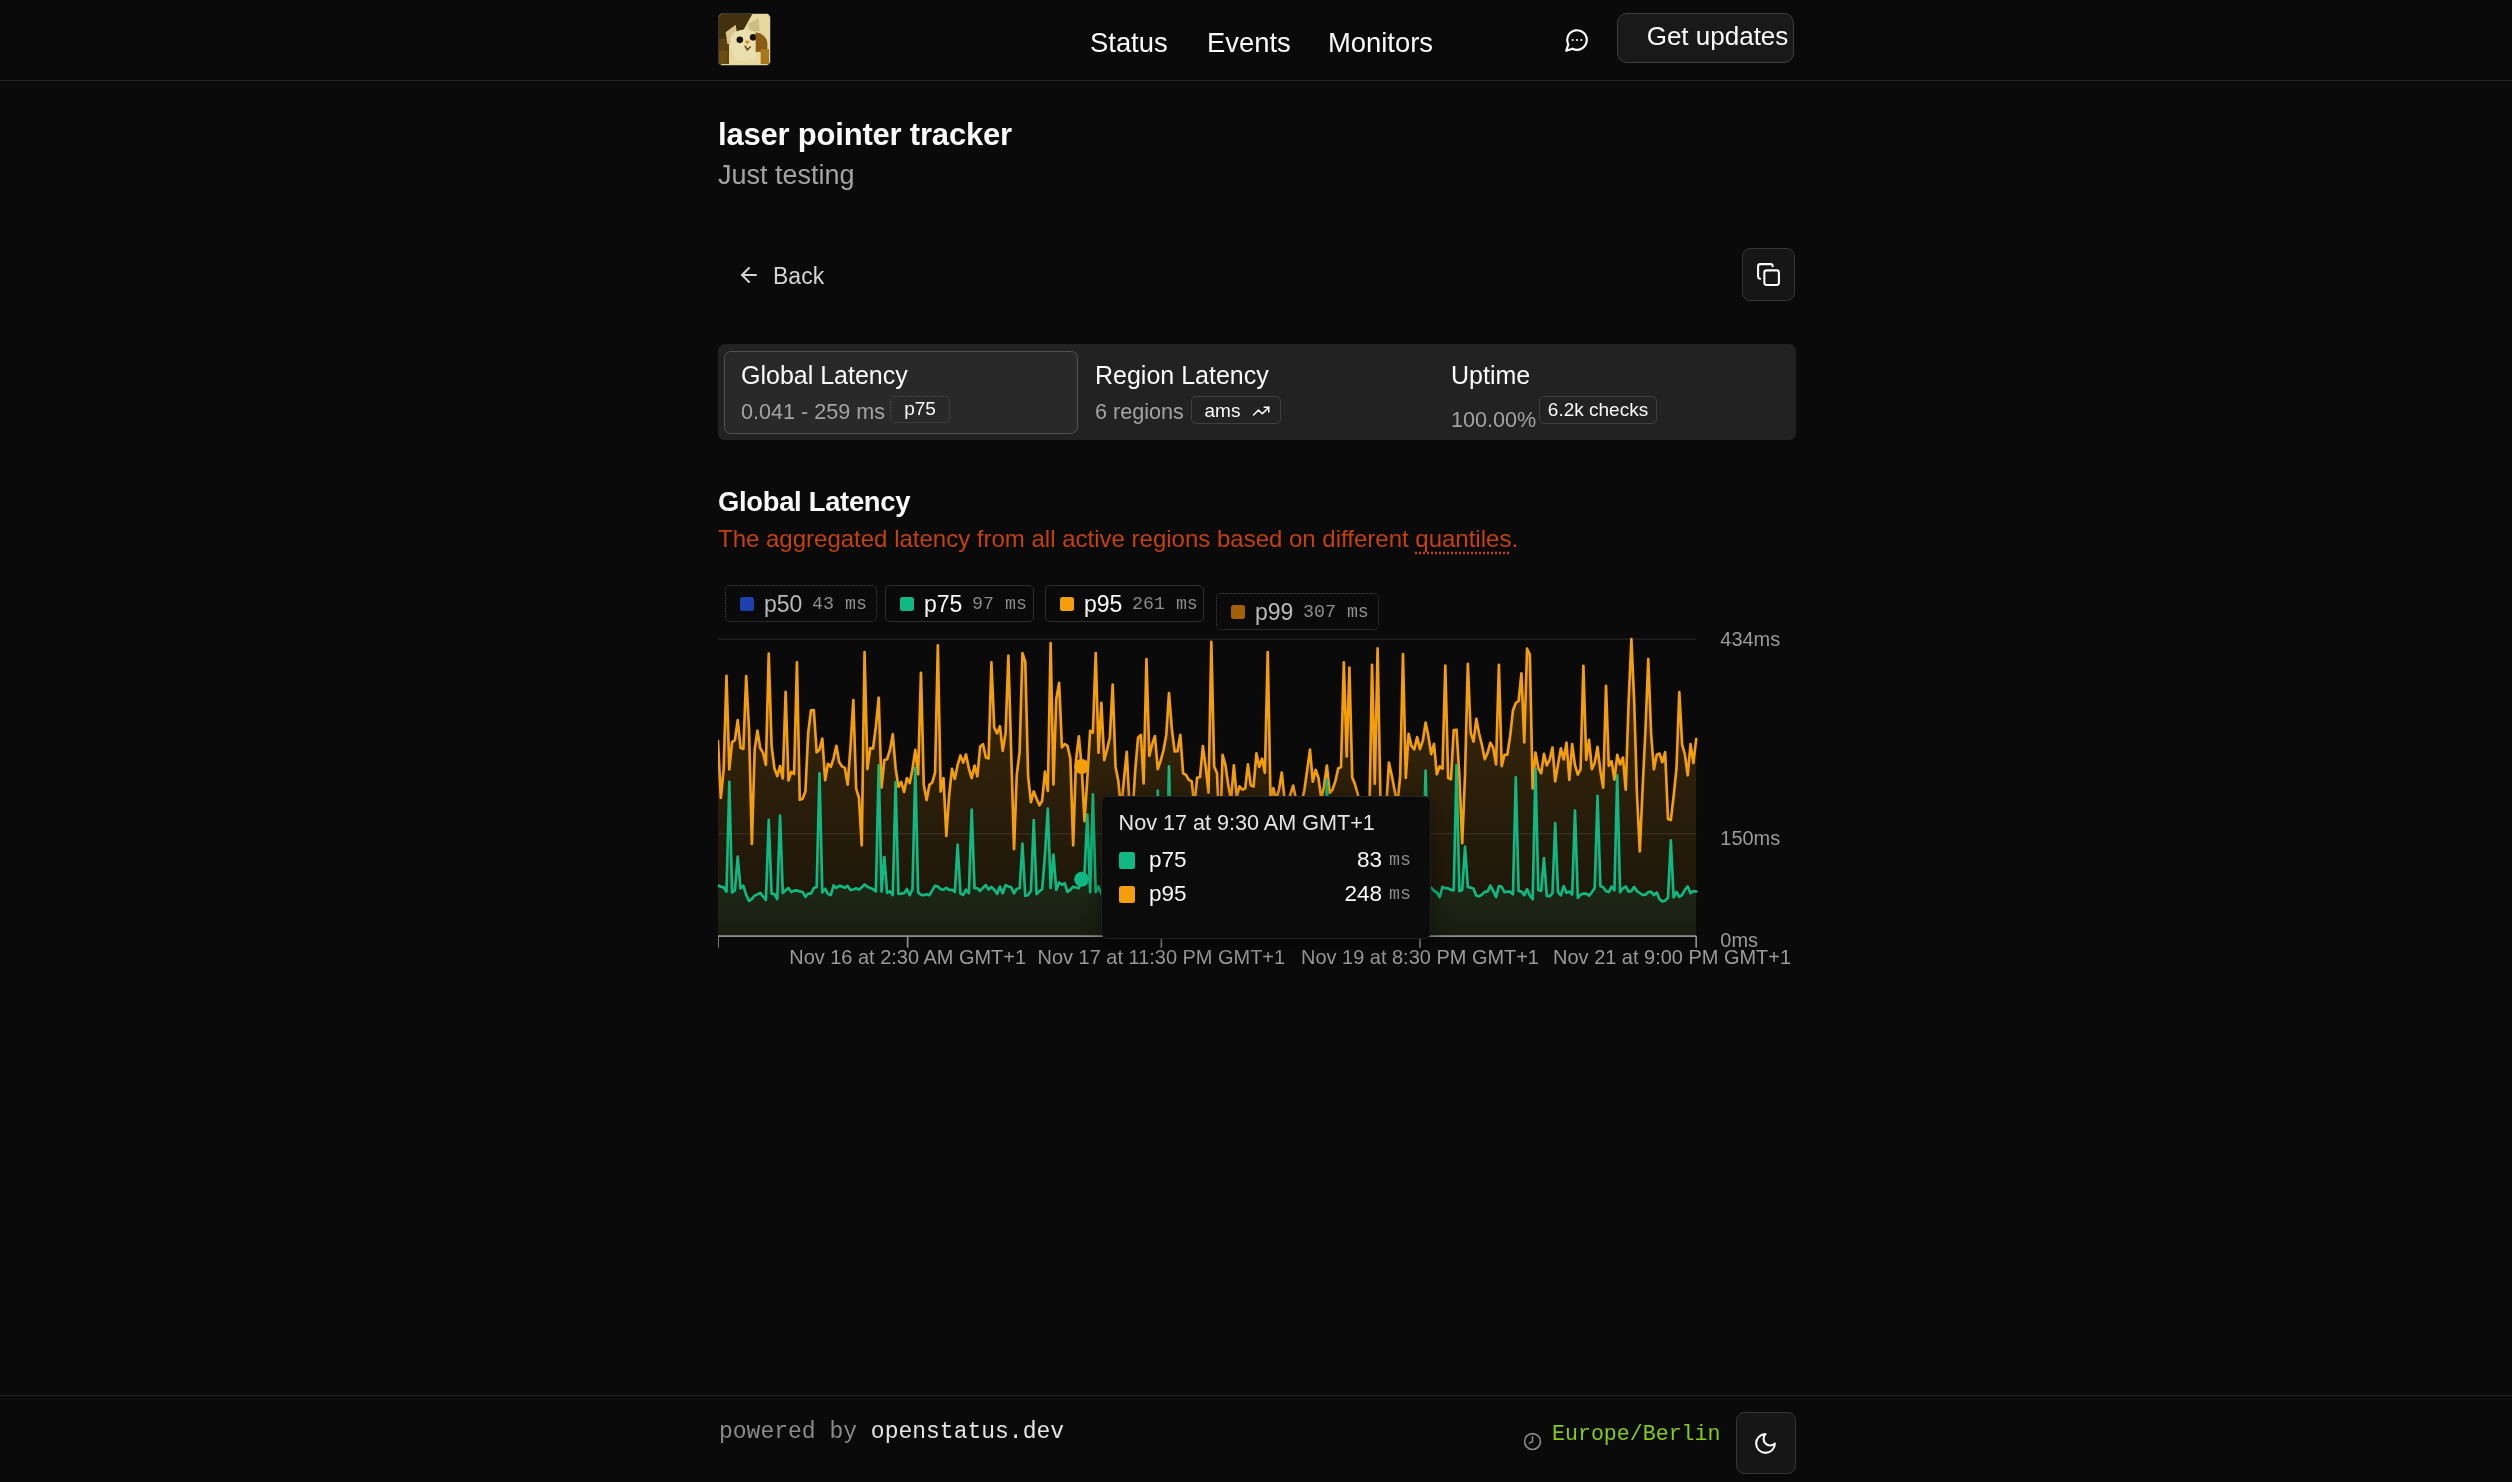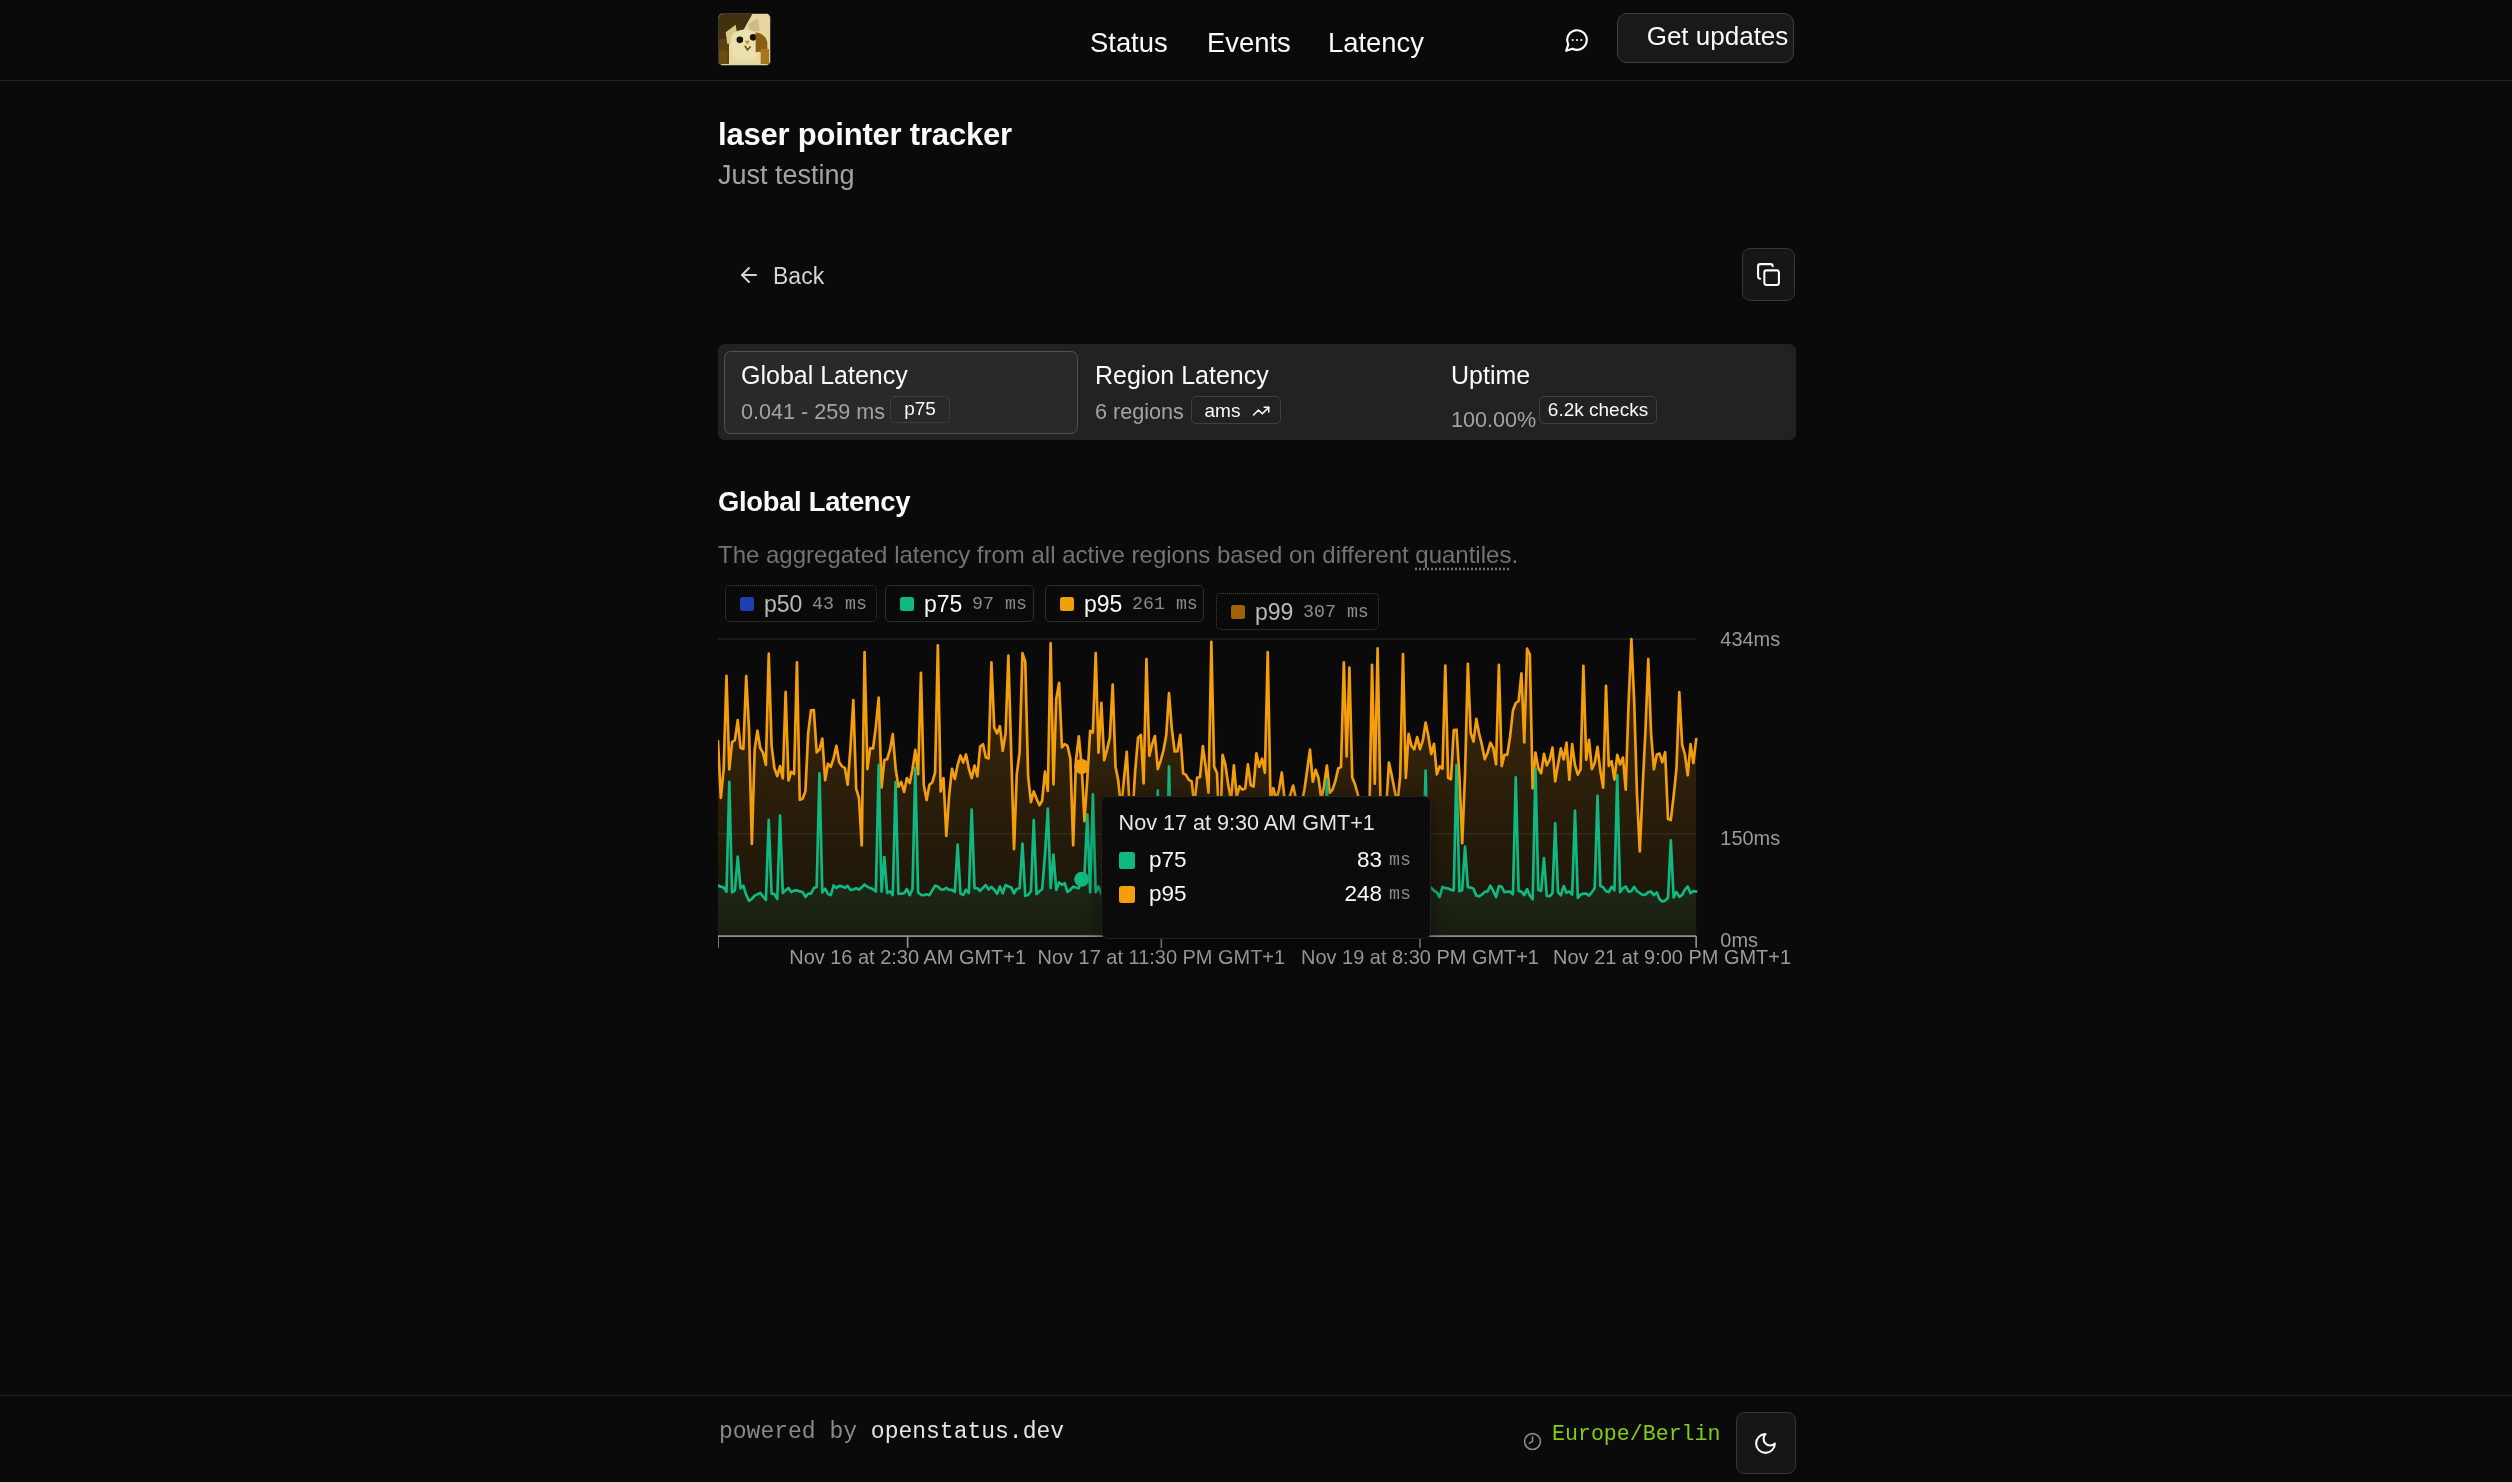--- a/index.html
+++ b/index.html
@@ -25,21 +25,21 @@
   <polygon points="31,32 37,32 34,37" fill="#d98a1f"></polygon>
   <path d="M31 38 L34 43 L38 39" stroke="#6b4d17" stroke-width="2" fill="none"></path>
   <path d="M44 22 Q56 24 58 34 L58 48 Q50 44 44 46 Z" fill="#8a5c14"></path>
   <rect x="50" y="42" width="10" height="18" fill="#a8761c"></rect>
   <rect x="0" y="44" width="10" height="16" fill="#6b4d12"></rect>
 </svg>
 </div>
 
 <div class="abs" style="left:1090px;top:27px;font-size:27.4px;color:#fafafa;">Status</div>
 <div class="abs" style="left:1207px;top:27px;font-size:27.4px;color:#fafafa;">Events</div>
-<div class="abs" style="left:1328px;top:27px;font-size:27.4px;color:#fafafa;">Latency</div>
+<div class="abs" style="left:1328px;top:27px;font-size:27.4px;color:#fafafa;">Monitors</div>
 
 <svg class="abs" style="left:1564px;top:27.4px;" width="26" height="26" viewBox="0 0 24 24" fill="none" stroke="#fafafa" stroke-width="2" stroke-linecap="round" stroke-linejoin="round">
   <path d="M7.9 20A9 9 0 1 0 4 16.1L2 22Z"></path>
   <path d="M8 12h.01"></path>
     <path d="M12 12h.01"></path>
     <path d="M16 12h.01"></path>
 </svg>
 
 <div class="abs" style="left:1617px;top:13.3px;width:177px;height:50px;border:1.7px solid #3f3f3f;border-radius:10px;background:#191919;color:#fafafa;font-size:26px;line-height:45px;text-align:center;padding-left:24px;">Get updates</div>
 
@@ -73,21 +73,21 @@
       <polyline points="22 7 13.5 15.5 8.5 10.5 2 17"></polyline>
       <polyline points="16 7 22 7 22 13"></polyline>
     </svg>
 </div>
 
 <div class="abs" style="left:1451px;top:361px;font-size:25px;font-weight:400;color:#fafafa;">Uptime</div>
 <div class="abs" style="left:1451px;top:407px;font-size:21.6px;color:#a3a3a3;">100.00%</div>
 <div class="abs" style="left:1539px;top:396px;width:118px;height:28px;border:1.7px solid #3f3f3f;border-radius:5px;color:#fafafa;font-size:19px;line-height:25px;text-align:center;">6.2k checks</div>
 
 <div class="abs" style="left:718px;top:486px;font-size:27.4px;font-weight:bold;color:#fafafa;letter-spacing:-0.3px;">Global Latency</div>
-<div class="abs" style="left:718px;top:525px;font-size:24px;color:#737373;margin-top:16px;">The aggregated latency from all active regions based on different <span style="text-decoration:underline dotted;text-underline-offset:5px;">quantiles</span>.</div>
+<div class="abs" style="left:718px;top:525px;font-size:24px;color:#c2410c;">The aggregated latency from all active regions based on different <span style="text-decoration:underline dotted;text-underline-offset:5px;">quantiles</span>.</div>
 
 <div id="legend" class="abs" style="left:725px;top:585px;height:37px;">
 <div style="position:absolute;left:0px;top:0;width:152px;height:37px;border:1.7px dotted #45453a;border-radius:5px;">
 <div style="position:absolute;left:14px;top:10.8px;width:14px;height:14px;background:#1e40af;border-radius:2.5px;"></div>
 <span style="position:absolute;left:38px;top:5px;font-size:23px;font-weight:500;color:#b9b9b9;">p50</span>
 <span style="position:absolute;left:86px;top:8.3px;font-size:18.3px;color:#8f8f8f;font-family:'Liberation Mono',monospace;">43 ms</span>
 </div>
 <div style="position:absolute;left:160px;top:0;width:149px;height:37px;border:1.7px solid #2e2e2e;border-radius:5px;">
 <div style="position:absolute;left:14px;top:10.8px;width:14px;height:14px;background:#10b981;border-radius:2.5px;"></div>
 <span style="position:absolute;left:38px;top:5px;font-size:23px;font-weight:500;color:#fafafa;">p75</span>

